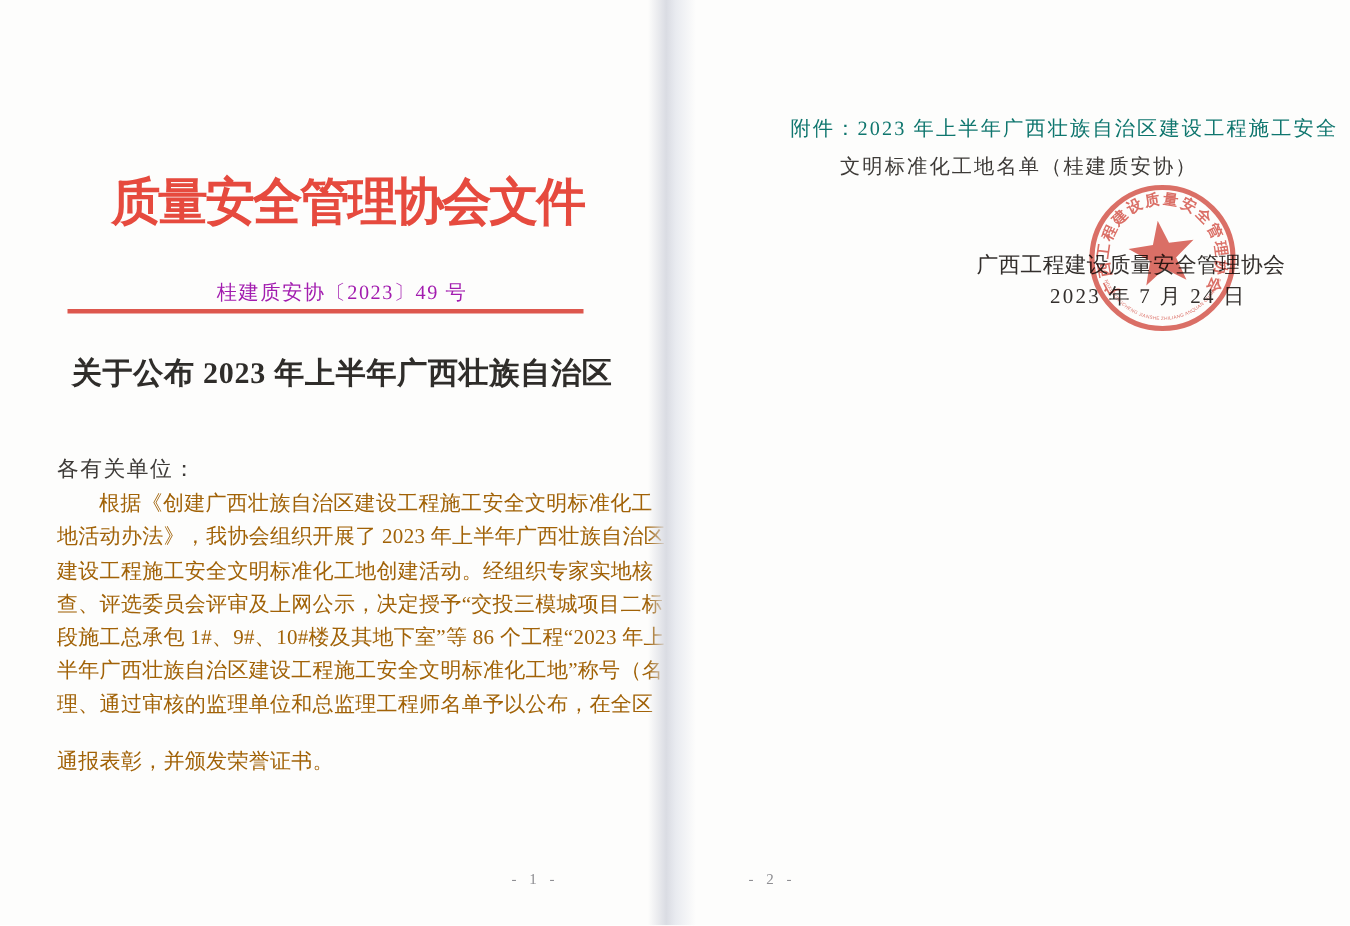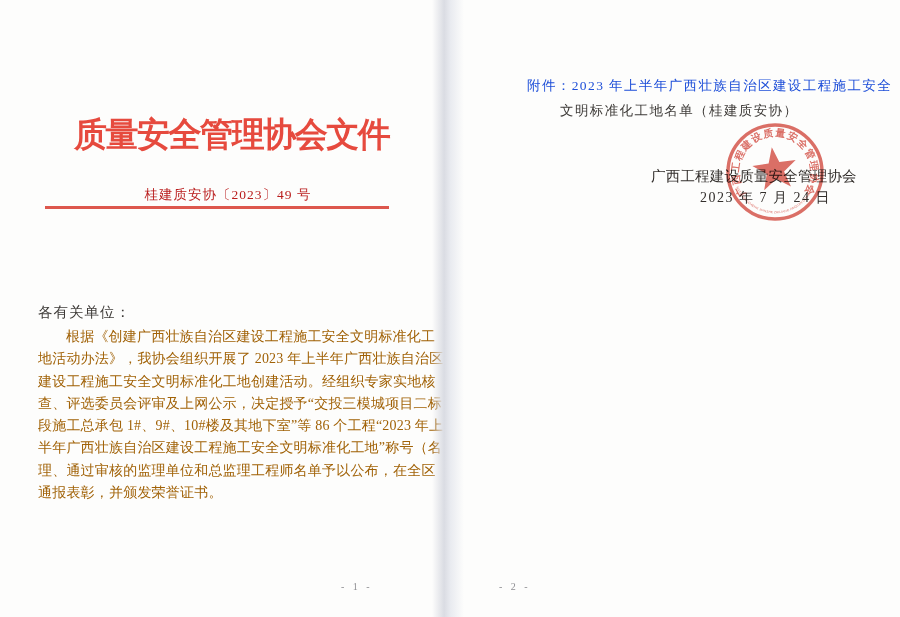--- a/index.html
+++ b/index.html
@@ -19,21 +19,21 @@
     position:absolute;left:129px;top:70px;width:300px;
     font-size:23px;font-weight:bold;color:#e1584e;letter-spacing:20px;white-space:nowrap;
   }
   .hdr2{
     position:absolute;left:74px;top:112px;width:340px;
     font-size:34px;font-weight:bold;color:#e64a3e;letter-spacing:-1.5px;white-space:nowrap;
     transform:scaleX(0.97);transform-origin:left center;
   }
   .docnum{
     position:absolute;left:28px;top:186px;width:400px;text-align:center;
-    font-size:13.5px;color:#b91c1c;letter-spacing:1px;
+    font-size:13.5px;color:#a21caf;letter-spacing:1px;
   }
   .redrule{
     position:absolute;left:45px;top:206px;width:344px;height:2.5px;background:#dd574d;
   }
   .title{
     position:absolute;left:18px;width:420px;text-align:center;
     font-size:20px;font-weight:bold;color:#2f2d2a;letter-spacing:0.5px;white-space:nowrap;
   }
   .title1{top:235px;}
   .title2{top:262px;}
@@ -41,46 +41,47 @@
     position:absolute;left:38px;top:303px;font-size:14.5px;letter-spacing:1px;
   }
   .bodytext{
     position:absolute;left:38px;top:326px;width:365px;
     font-size:14px;line-height:22.3px;letter-spacing:0.2px;color:#a16207;
   }
   .bodytext .bl{
     height:22.3px;text-align:justify;text-align-last:justify;white-space:nowrap;
   }
   .bodytext .bl.first{text-indent:2em;}
-  .bodytext .bl.last{text-align-last:left;}
+  .bodytext .bl.last{text-align-last:left;margin-top:16px;}
   .pgnum{
     position:absolute;top:581px;font-size:10px;color:#8e8e92;letter-spacing:3px;white-space:nowrap;
   }
   .pg1{left:341px;}
   .pg2{left:499px;}
   
-  .attach1{position:absolute;left:527px;top:77px;font-size:13.5px;letter-spacing:1.4px;color:#1d4ed8;white-space:nowrap;}
+  .attach1{position:absolute;left:527px;top:77px;font-size:13.5px;letter-spacing:1.4px;color:#0f766e;white-space:nowrap;}
   .attach2{position:absolute;left:560px;top:102px;font-size:13.5px;letter-spacing:1.4px;color:#3d3a37;white-space:nowrap;}
   .orgname{position:absolute;left:651px;top:167px;width:204px;text-align:center;
     font-size:14.5px;letter-spacing:0.2px;color:#332f2c;white-space:nowrap;}
   .dateline{position:absolute;left:700px;top:189px;width:124px;text-align:center;
     font-size:14px;letter-spacing:1.5px;color:#332f2c;white-space:nowrap;}
   .seal{
     position:absolute;left:716px;top:113px;width:118px;height:118px;
     opacity:0.84;mix-blend-mode:multiply;
   }
 </style>
 </head>
 <body>
 
 <div class="canvas">
 
   <div class="hdr2">质量安全管理协会文件</div>
   <div class="docnum">桂建质安协〔2023〕49 号</div>
   <div class="redrule"></div>
+  <div class="title title1">关于公布 2023 年上半年广西壮族自治区</div>
   <div class="salutation">各有关单位：</div>
 
   <div class="bodytext">
     <div class="bl first">根据《创建广西壮族自治区建设工程施工安全文明标准化工</div>
     <div class="bl">地活动办法》，我协会组织开展了 2023 年上半年广西壮族自治区</div>
     <div class="bl">建设工程施工安全文明标准化工地创建活动。经组织专家实地核</div>
     <div class="bl">查、评选委员会评审及上网公示，决定授予“交投三模城项目二标</div>
     <div class="bl">段施工总承包 1#、9#、10#楼及其地下室”等 86 个工程“2023 年上</div>
     <div class="bl">半年广西壮族自治区建设工程施工安全文明标准化工地”称号（名</div>
     <div class="bl">理、通过审核的监理单位和总监理工程师名单予以公布，在全区</div>

